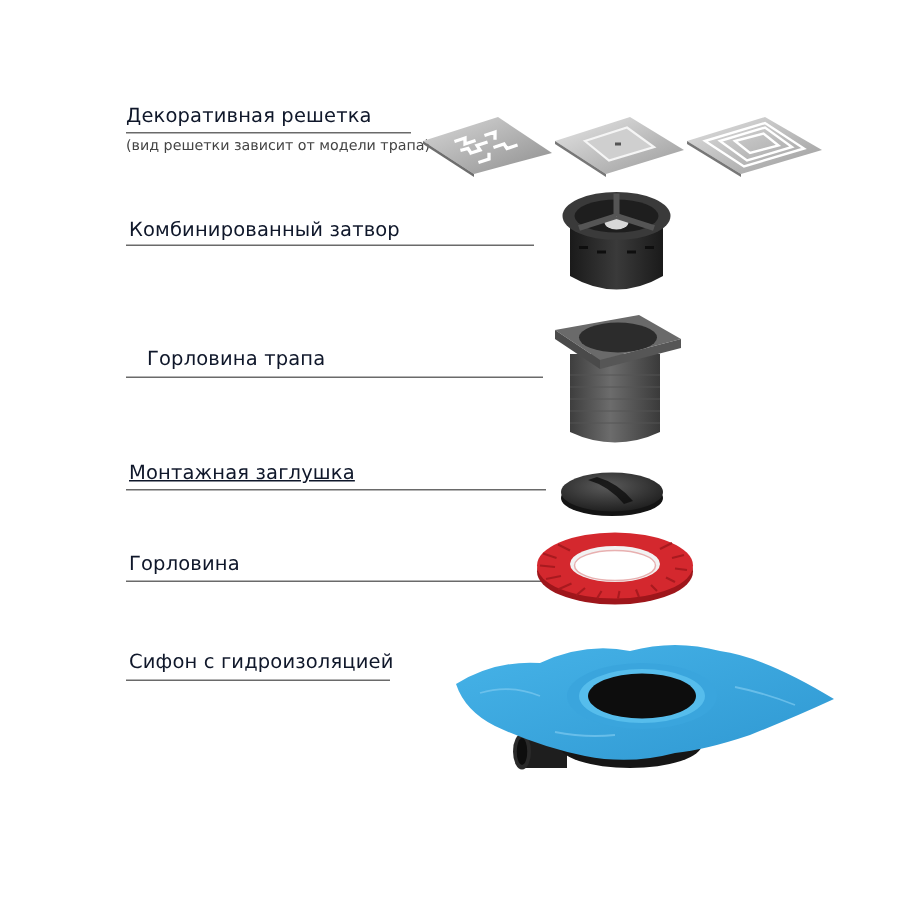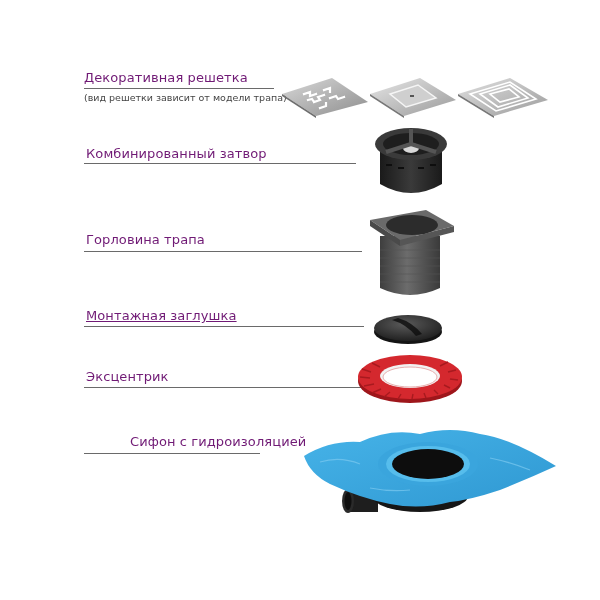--- a/index.html
+++ b/index.html
@@ -1,21 +1,21 @@
 <!DOCTYPE html>
 <html><head>
   <meta charset="utf-8">
   <style>
     html, body { margin: 0; padding: 0; }
     body {
       width: 600px; height: 600px; background: #ffffff; position: relative; overflow: hidden;
       font-family: "DejaVu Sans", "Liberation Sans", sans-serif; color: #333333;
     }
     .label {
-      position: absolute; font-size: 13px; color: #701a75; white-space: nowrap; letter-spacing: 0.1px;
+      position: absolute; font-size: 13px; color: #0f172a; white-space: nowrap; letter-spacing: 0.1px;
     }
     .sublabel {
       position: absolute; font-size: 9.5px; color: #444; white-space: nowrap;
     }
     .leader {
       position: absolute; height: 1px; background: #6a6a6a;
     }
     .part { position: absolute; }
   </style>
 </head>
@@ -88,21 +88,21 @@
     <line x1="41" y1="22" x2="66" y2="30"></line>
   </g>
   <g fill="#0e0e0e">
     <rect x="16" y="42" width="6" height="2"></rect>
       <rect x="28" y="45" width="6" height="2"></rect>
     <rect x="48" y="45" width="6" height="2"></rect>
       <rect x="60" y="42" width="6" height="2"></rect>
   </g>
 </svg>
 
-<div class="label" style="left:86px;top:232px;">Горловина трапа</div>
+<div class="label" style="left:98px;top:232px;">Горловина трапа</div>
 <div class="leader" style="left:84px;top:251px;width:278px;"></div>
 <svg class="part" style="left:362px;top:206px;" width="96" height="96" viewBox="0 0 96 96">
   <defs>
     <linearGradient id="nb" x1="0" y1="0" x2="1" y2="0">
       <stop offset="0" stop-color="#3e3e3e"></stop>
         <stop offset="0.45" stop-color="#6c6c6c"></stop>
         <stop offset="1" stop-color="#3a3a3a"></stop>
     </linearGradient>
   </defs>
   <path d="M18,30 L18,82 Q48,96 78,82 L78,30 Z" fill="url(#nb)"></path>
@@ -126,21 +126,21 @@
     <radialGradient id="pg" cx="0.45" cy="0.35" r="0.7">
       <stop offset="0" stop-color="#5a5a5a"></stop>
         <stop offset="1" stop-color="#1c1c1c"></stop>
     </radialGradient>
   </defs>
   <ellipse cx="36" cy="22" rx="34" ry="12" fill="#141414"></ellipse>
   <ellipse cx="36" cy="18" rx="34" ry="13" fill="url(#pg)"></ellipse>
   <path d="M20,10 Q34,14 44,26 L50,24 Q40,12 26,8 Z" fill="#0d0d0d" opacity="0.8"></path>
 </svg>
 
-<div class="label" style="left:86px;top:369px;">Эксцентрик</div>
+<div class="label" style="left:86px;top:369px;">Горловина</div>
 <div class="leader" style="left:84px;top:387px;width:278px;"></div>
 <svg class="part" style="left:356px;top:352px;" width="108" height="54" viewBox="0 0 108 54">
   <ellipse cx="54" cy="29" rx="52" ry="22" fill="#9e161b"></ellipse>
   <ellipse cx="54" cy="25" rx="52" ry="22" fill="#d4282e"></ellipse>
   <g stroke="#a81a1f" stroke-width="1.4">
     <line x1="4" y1="25" x2="14" y2="26"></line>
       <line x1="8" y1="34" x2="18" y2="32"></line>
     <line x1="16" y1="41" x2="25" y2="37"></line>
       <line x1="28" y1="45" x2="34" y2="40"></line>
     <line x1="42" y1="47" x2="45" y2="42"></line>
@@ -151,21 +151,21 @@
       <line x1="102" y1="28" x2="94" y2="27"></line>
     <line x1="100" y1="18" x2="92" y2="20"></line>
       <line x1="92" y1="10" x2="84" y2="14"></line>
     <line x1="16" y1="11" x2="24" y2="15"></line>
       <line x1="6" y1="17" x2="15" y2="20"></line>
   </g>
   <ellipse cx="54" cy="24" rx="30" ry="12" fill="#f2f2f2"></ellipse>
   <ellipse cx="54" cy="25" rx="27" ry="10" fill="#ffffff" stroke="#e8b0b0" stroke-width="1"></ellipse>
 </svg>
 
-<div class="label" style="left:86px;top:434px;margin-left:44px;">Сифон с гидроизоляцией</div>
+<div class="label" style="left:86px;top:434px;">Сифон с гидроизоляцией</div>
 <div class="leader" style="left:84px;top:453px;width:176px;"></div>
 <svg class="part" style="left:300px;top:418px;" width="260" height="110" viewBox="0 0 260 110">
   <defs>
     <linearGradient id="mb" x1="0" y1="0" x2="1" y2="1">
       <stop offset="0" stop-color="#46b3e8"></stop>
         <stop offset="1" stop-color="#2f98d2"></stop>
     </linearGradient>
   </defs>
 
   <rect x="48" y="72" width="30" height="22" fill="#1e1e1e"></rect>

